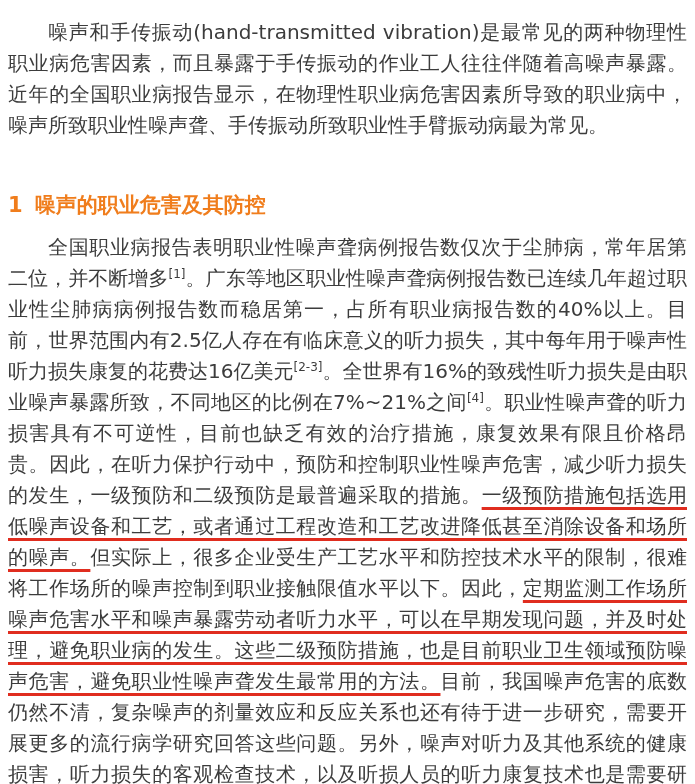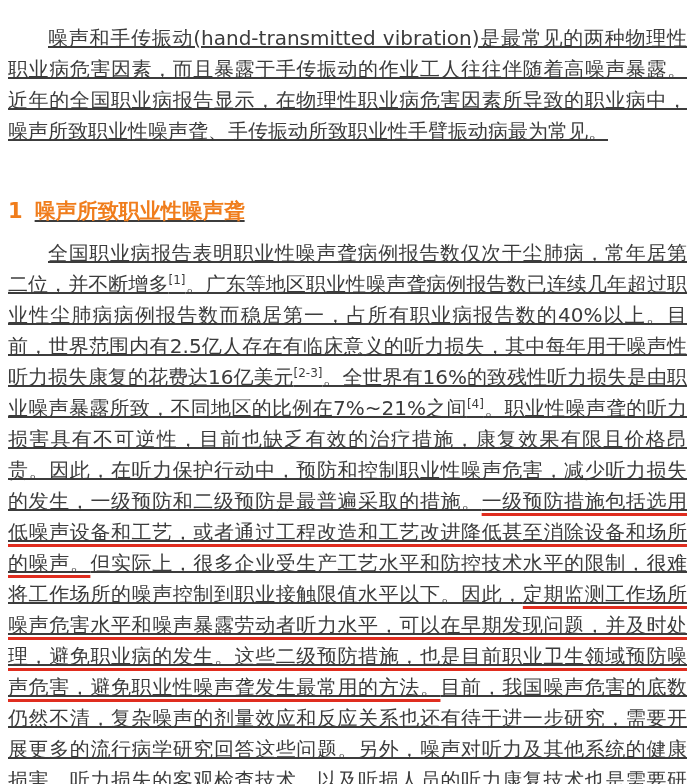--- a/index.html
+++ b/index.html
@@ -14,22 +14,21 @@
     width: 695px;
     height: 784px;
     background: var(--bg);
     font-family: "DejaVu Sans", "Liberation Sans", sans-serif;
     color: var(--text);
     overflow: hidden;
   }
   .page {
     width: 695px;
     height: 784px;
-    padding: 23px 8px 0 8px;
-    text-decoration: underline;
+    padding: 17px 8px 0 8px;
   }
   .para {
     margin: 0;
     font-size: 20px;
     line-height: 31px;
     text-align: justify;
     text-indent: 2em;
     word-break: break-all;
   }
   .section-heading {
@@ -63,18 +62,18 @@
   }
 </style>
 </head>
 <body>
 
 <main class="page">
 
   <p class="para intro-para"><span class="seg">噪声和手传振动(hand-transmitted vibration)是最常见的两种物理性职业病危害因素，而且暴露于手传振动的作业工人往往伴随着高噪声暴露。近年的全国职业病报告显示，在物理性职业病危害因素所导致的职业病中，噪声所致职业性噪声聋、手传振动所致职业性手臂振动病最为常见。</span></p>
 
   <h2 class="section-heading">
-    <span class="sec-num">1</span><span>噪声所致职业性噪声聋</span>
+    <span class="sec-num">1</span><span>噪声的职业危害及其防控</span>
   </h2>
 
   <p class="para body-para"><span class="seg">全国职业病报告表明职业性噪声聋病例报告数仅次于尘肺病，常年居第二位，并不断增多</span><span class="seg seg-sup">[1]</span><span class="seg">。广东等地区职业性噪声聋病例报告数已连续几年超过职业性尘肺病病例报告数而稳居第一，占所有职业病报告数的40%以上。目前，世界范围内有2.5亿人存在有临床意义的听力损失，其中每年用于噪声性听力损失康复的花费达16亿美元</span><span class="seg seg-sup">[2-3]</span><span class="seg">。全世界有16%的致残性听力损失是由职业噪声暴露所致，不同地区的比例在7%~21%之间</span><span class="seg seg-sup">[4]</span><span class="seg">。职业性噪声聋的听力损害具有不可逆性，目前也缺乏有效的治疗措施，康复效果有限且价格昂贵。因此，在听力保护行动中，预防和控制职业性噪声危害，减少听力损失的发生，一级预防和二级预防是最普遍采取的措施。</span><span class="seg seg-underline">一级预防措施包括选用低噪声设备和工艺，或者通过工程改造和工艺改进降低甚至消除设备和场所的噪声。</span><span class="seg">但实际上，很多企业受生产工艺水平和防控技术水平的限制，很难将工作场所的噪声控制到职业接触限值水平以下。因此，</span><span class="seg seg-underline">定期监测工作场所噪声危害水平和噪声暴露劳动者听力水平，可以在早期发现问题，并及时处理，避免职业病的发生。这些二级预防措施，也是目前职业卫生领域预防噪声危害，避免职业性噪声聋发生最常用的方法。</span><span class="seg">目前，我国噪声危害的底数仍然不清，复杂噪声的剂量效应和反应关系也还有待于进一步研究，需要开展更多的流行病学研究回答这些问题。另外，噪声对听力及其他系统的健康损害，听力损失的客观检查技术，以及听损人员的听力康复技术也是需要研究和探讨的核心问题。</span></p>
 
 </main>
 
 </body></html>

